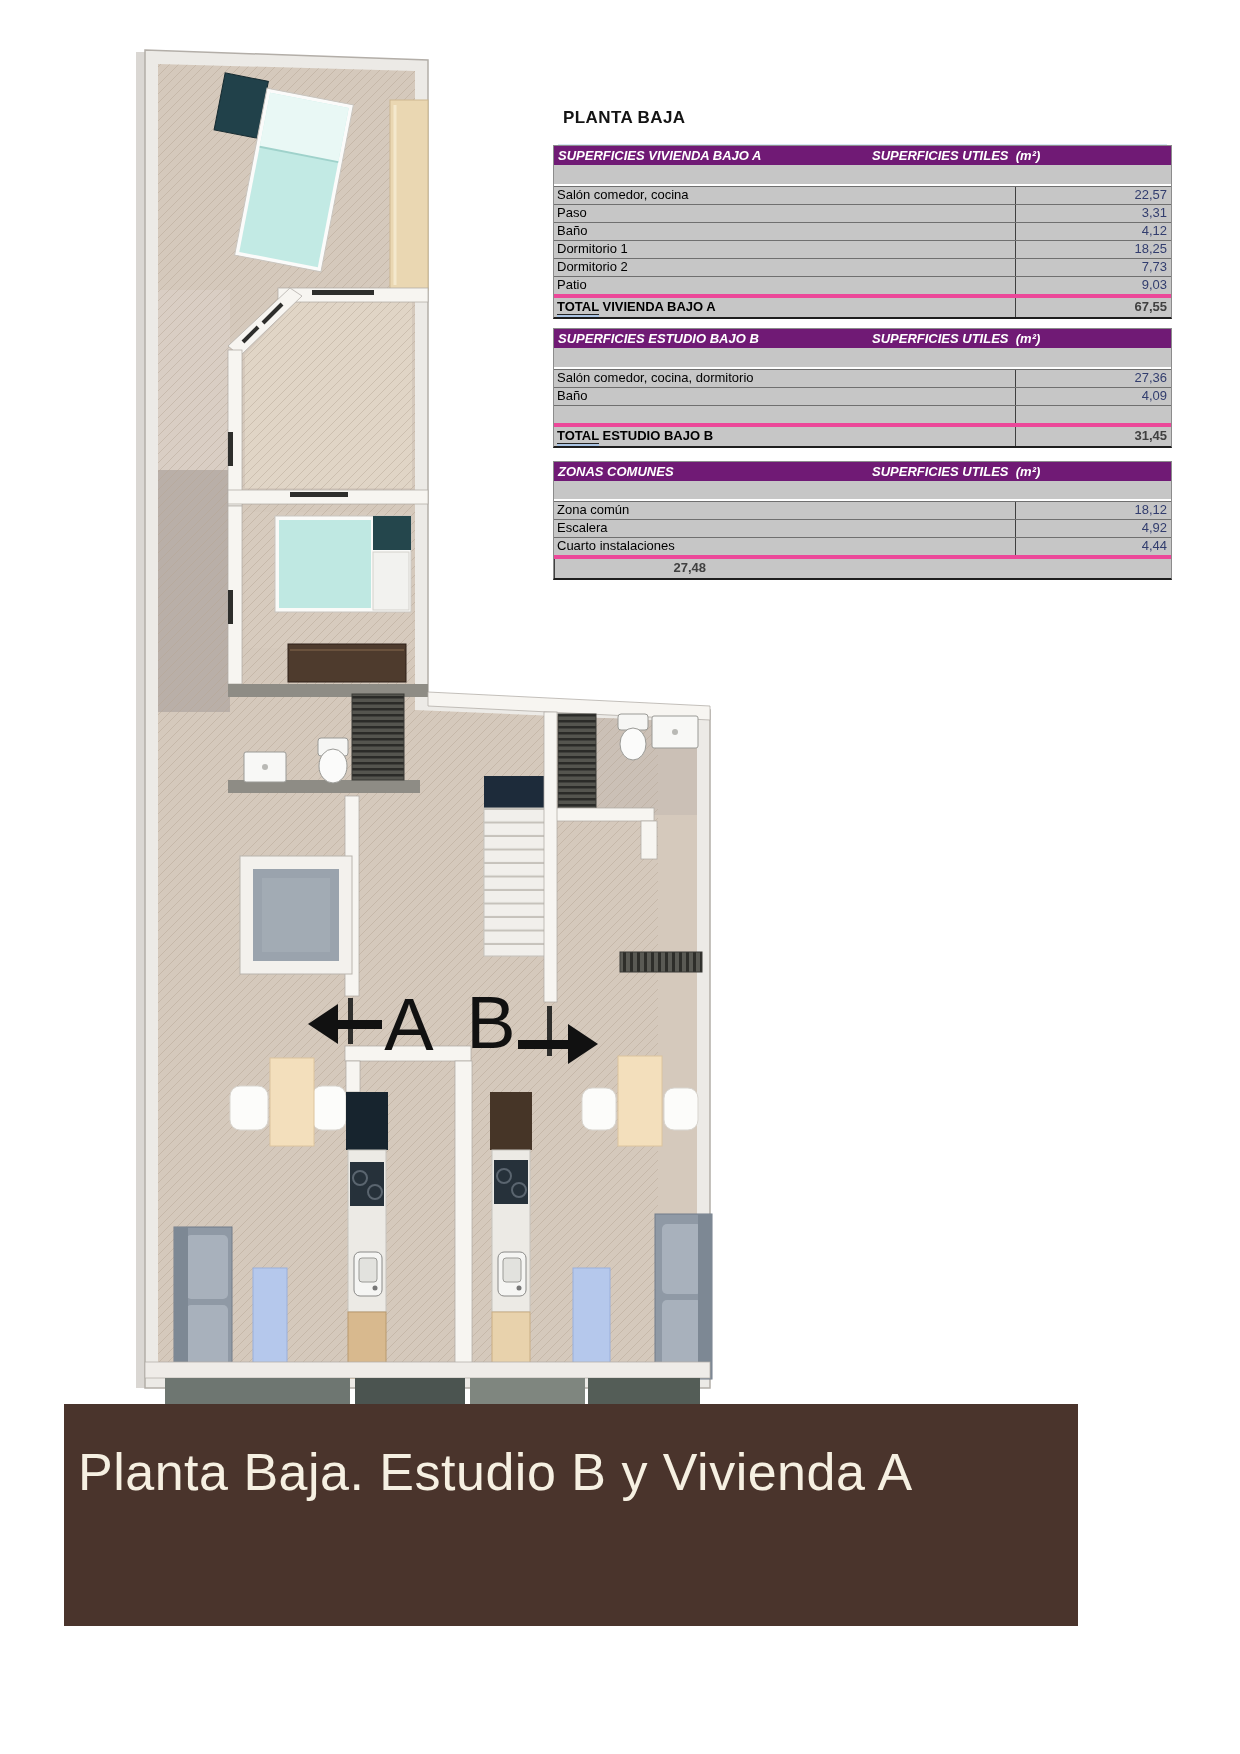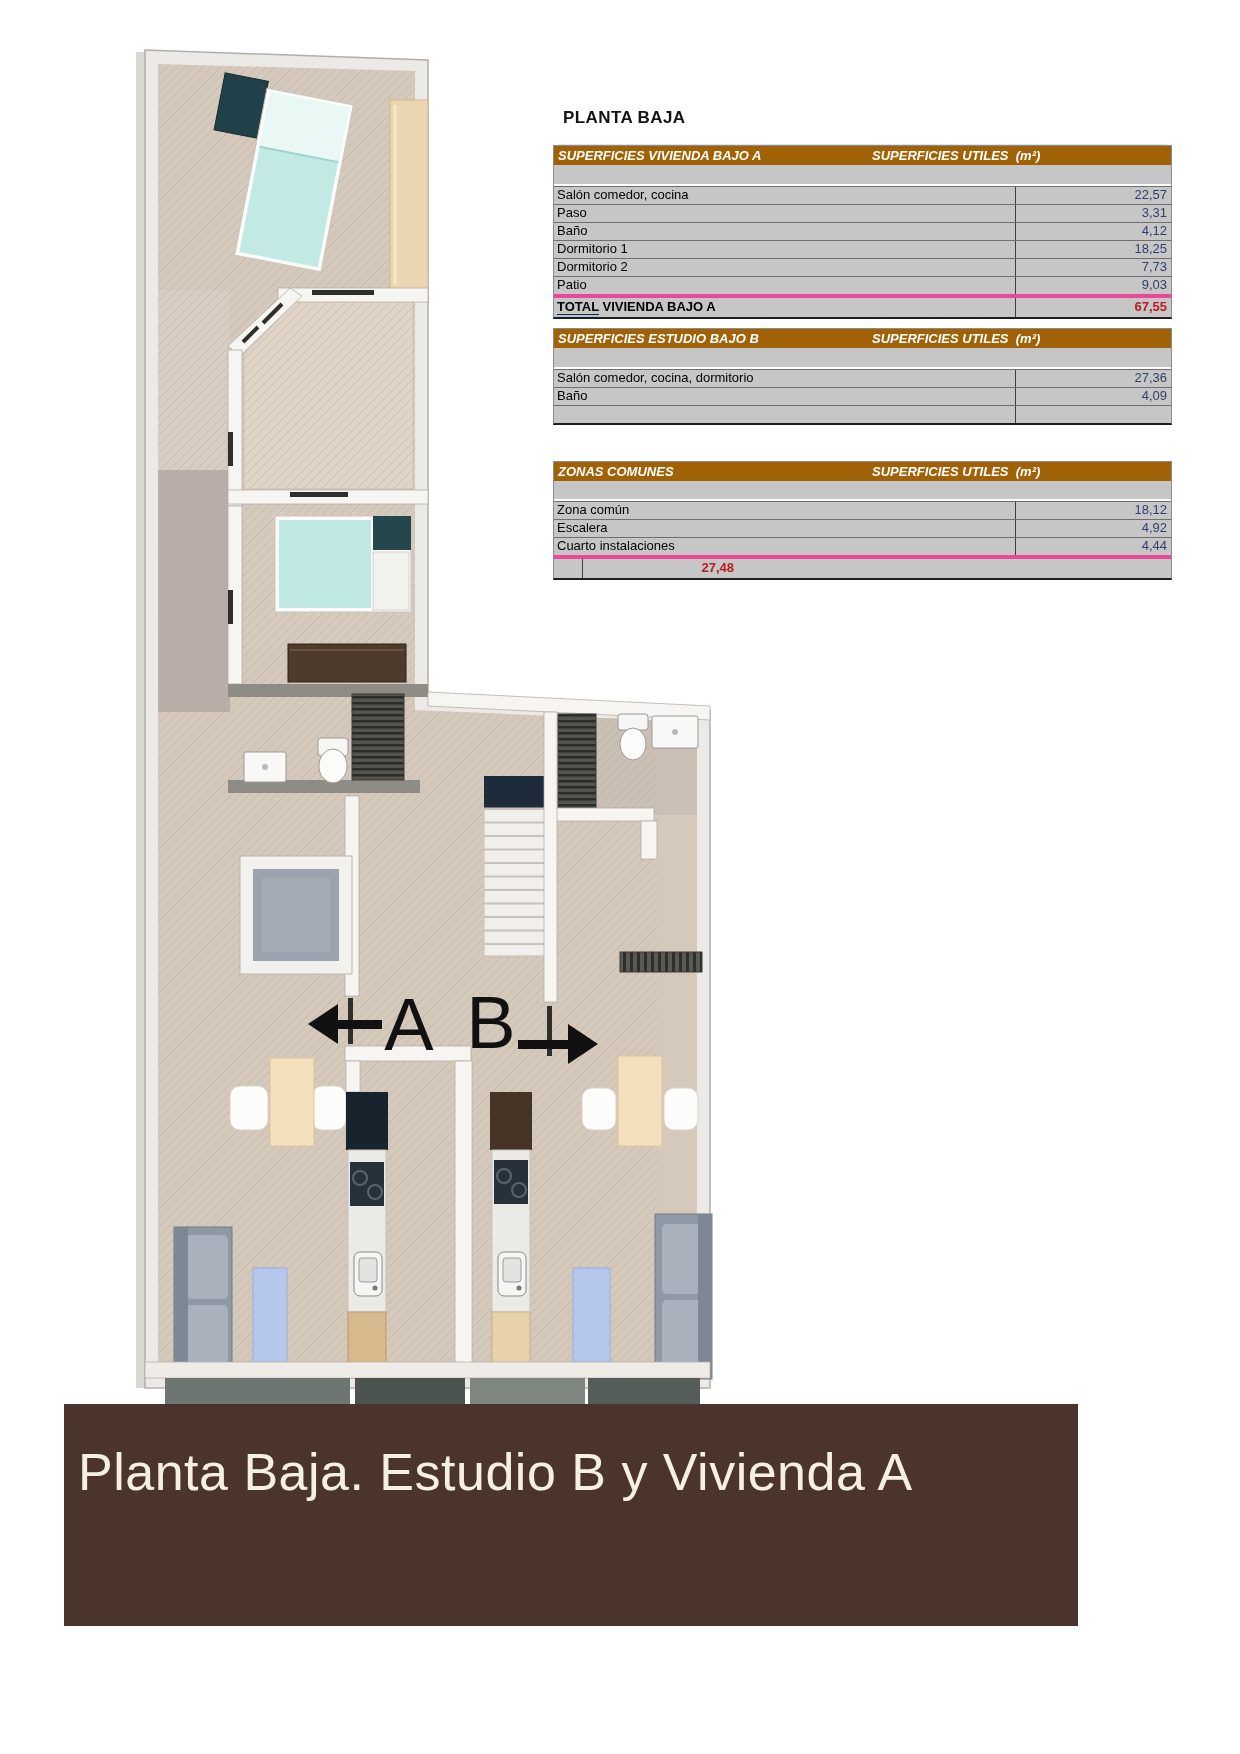--- a/index.html
+++ b/index.html
@@ -15,37 +15,37 @@
     font-size:17px;font-weight:bold;color:#141414;letter-spacing:.4px;
   }
   
   .xtable{
     position:absolute;left:553px;width:617px;z-index:3;
     background:#c6c6c6;border:1px solid #8c8c8c;border-bottom:2px solid #1e1e1e;
     font-size:13px;color:#000;
   }
   .xtable.t1{box-shadow:0 -6px 0 -5px #d6e6f4;}
   .thead{
-    position:relative;height:19px;line-height:19px;background:#a16207;color:#ffffff;
+    position:relative;height:19px;line-height:19px;background:#701a75;color:#ffffff;
     font-style:italic;font-weight:bold;font-size:13px;
   }
   .thl{position:absolute;left:4px;top:0;white-space:pre;}
   .thr{position:absolute;left:318px;top:0;white-space:pre;}
   .spacer{height:19px;border-bottom:2px solid #ffffff;}
   .trow{
     position:relative;height:17px;line-height:16px;border-top:1px solid #6f6f6f;
     display:flex;
   }
   .tlabel{flex:1;padding-left:3px;white-space:pre;overflow:hidden;}
   .tval{
     width:151px;border-left:1px solid #3f3f3f;text-align:right;padding-right:4px;
     color:#323d6e;
   }
   .trow.total{height:19px;line-height:18px;border-top:4px solid #ec4899;font-weight:bold;}
-  .trow.total .tval{font-weight:bold;color:#b91c1c;margin-left:28px;}
+  .trow.total .tval{font-weight:bold;color:#404040;}
   .tword{box-shadow:0 2px 0 #aac4e4;border-bottom:1px solid #222;}
   .trest{white-space:pre;}
   
   .banner{
     position:absolute;left:64px;top:1404px;width:1014px;height:222px;z-index:3;
     background:#4a342c;
   }
   .banner-text{
     padding:38px 0 0 14px;font-size:52px;color:#f6f0e2;letter-spacing:.5px;
   }
@@ -305,20 +305,24 @@
     <span class="tval">27,36</span>
   </div>
   <div class="trow">
     <span class="tlabel">Baño</span>
     <span class="tval">4,09</span>
   </div>
   <div class="trow">
     <span class="tlabel"></span>
     <span class="tval"></span>
   </div>
+  <div class="trow total">
+    <span class="tlabel"><span class="tword">TOTAL</span><span class="trest"> ESTUDIO BAJO B</span></span>
+    <span class="tval">31,45</span>
+  </div>
 </div>
 
 <div class="xtable" style="top:461px;">
   <div class="thead">
     <span class="thl">ZONAS COMUNES</span>
     <span class="thr">SUPERFICIES UTILES  (m²)</span>
   </div>
   <div class="spacer" style="height:18px;"></div>
   <div class="trow">
     <span class="tlabel">Zona común</span>

